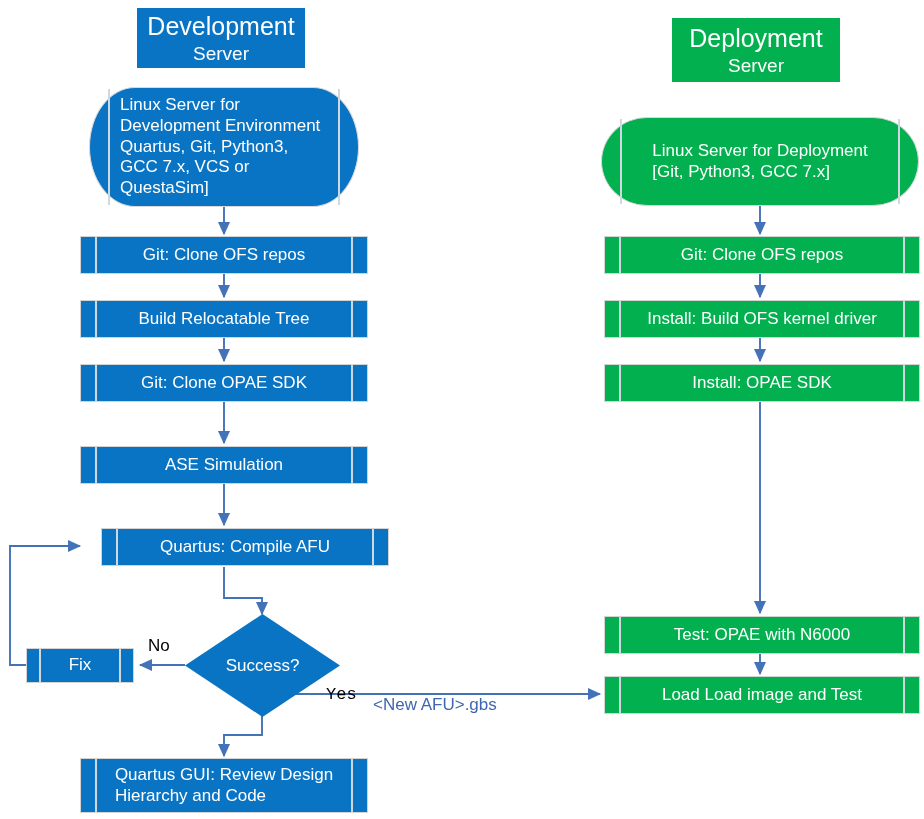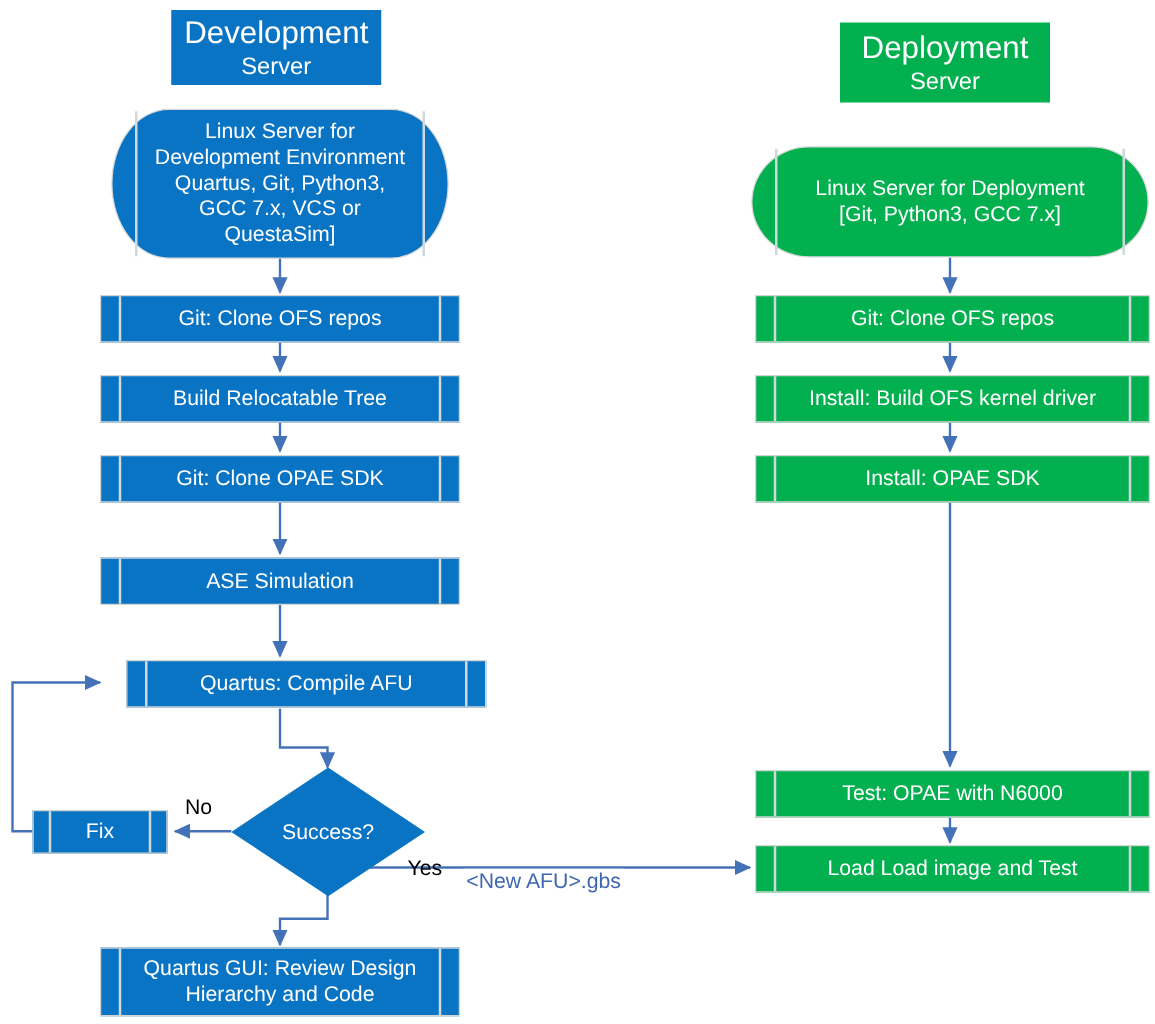--- a/index.html
+++ b/index.html
@@ -22,21 +22,21 @@
     width: 924px;
     height: 819px;
     pointer-events: none;
   }
   .node {
     position: absolute;
     box-sizing: border-box;
     display: flex;
     align-items: center;
     justify-content: center;
-    text-align: center;
+    text-align: left;
     color: #ffffff;
     line-height: 1.22;
     white-space: pre-line;
   }
   
   .banner {
     font-size: 21px;
     font-weight: 400;
   }
   .banner .big {
@@ -220,21 +220,21 @@
   </div>
 
   <div class="node pproc" style="left:80px; top:758px; width:288px; height:55px; background:#0a74c4;">
     <span class="rule l"></span>
     <span class="rule r"></span>
     <span class="inner-label">Quartus GUI: Review Design
 Hierarchy and Code</span>
   </div>
 
   <div class="edge-label" style="left:148px; top:624px;">No</div>
-  <div class="edge-label" style="left:326px; top:673px;">Yes</div>
+  <div class="edge-label" style="left:326px; top:673px;font-family:Liberation Mono, monospace;">Yes</div>
   <div class="edge-label blue bg" style="left:371px; top:683px;">&lt;New AFU&gt;.gbs</div>
 
   <div class="node banner" style="left:672px; top:18px; width:168px; height:64px; background:#03b04f; flex-direction:column;">
     <span class="big">Deployment</span>
     <span class="small">Server</span>
   </div>
 
   <div class="node cyl" style="left:601px; top:117px; width:318px; height:89px; background:#03b04f;">
     <span class="rule l"></span>
     <span class="rule r"></span>

